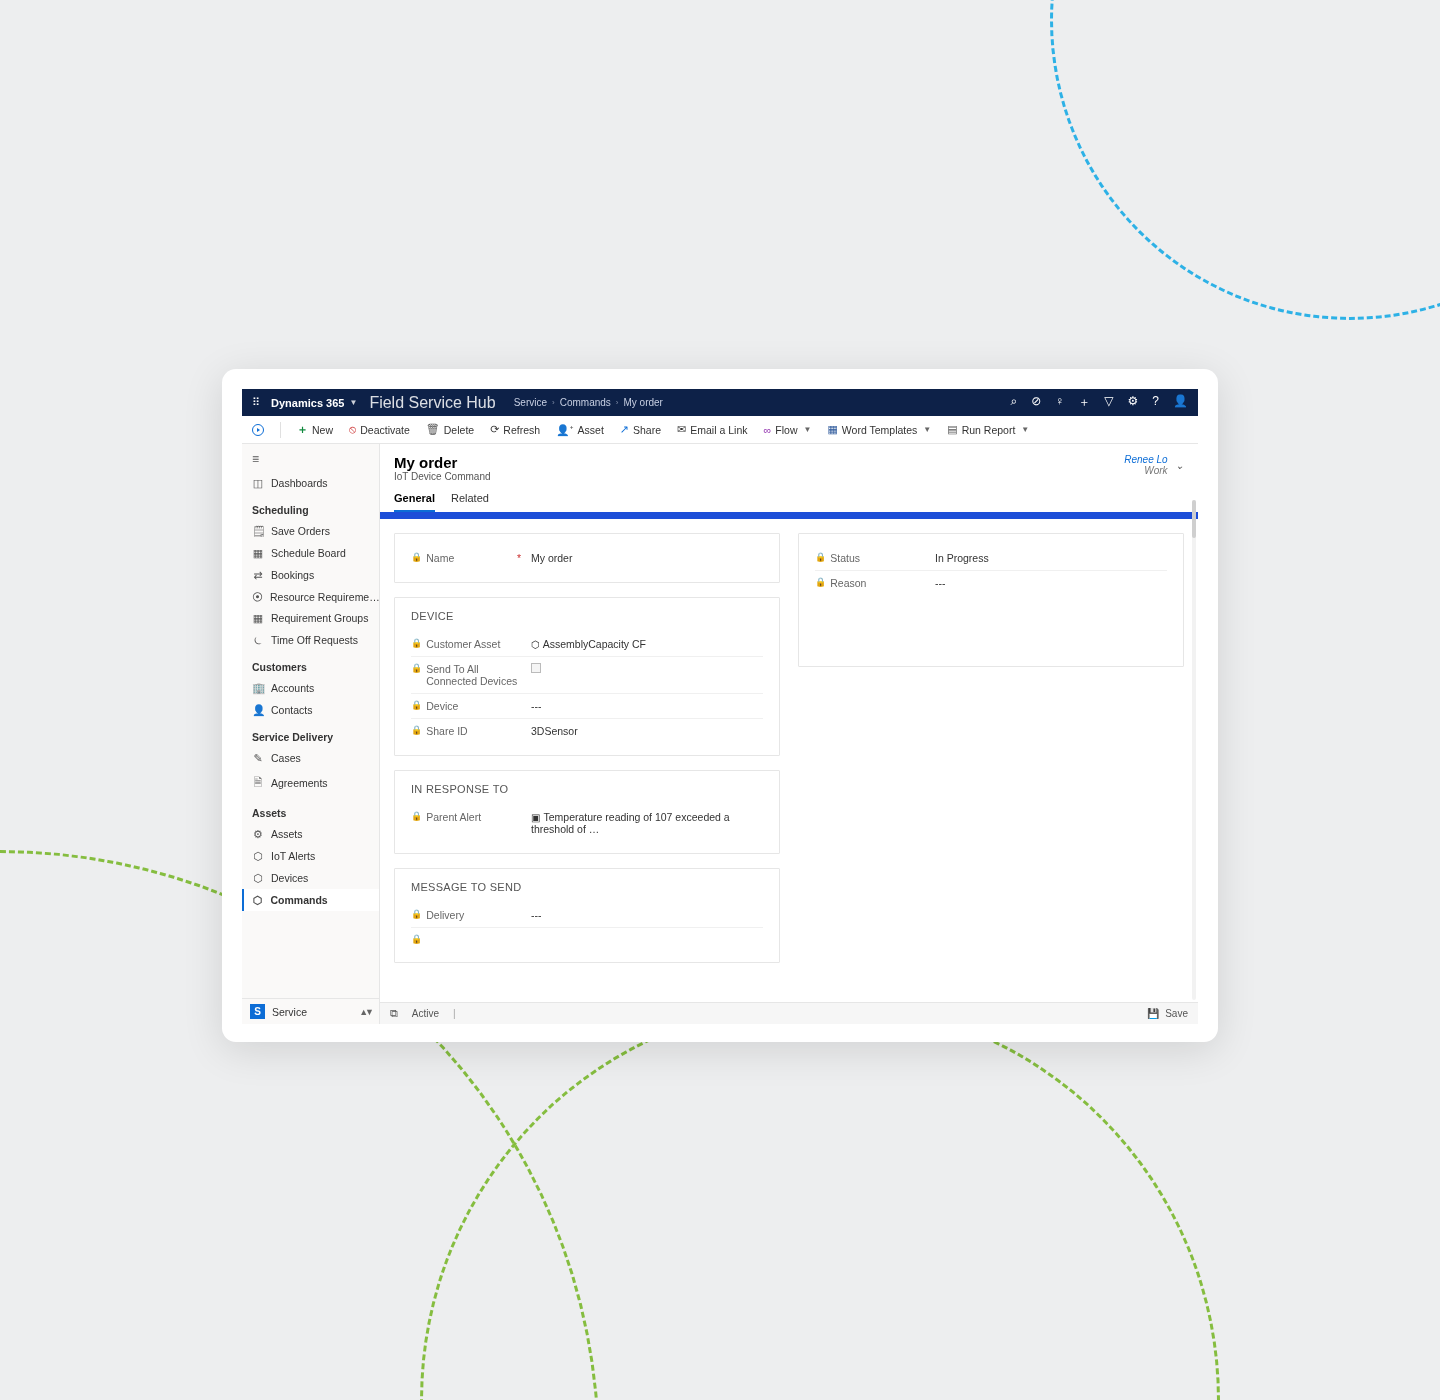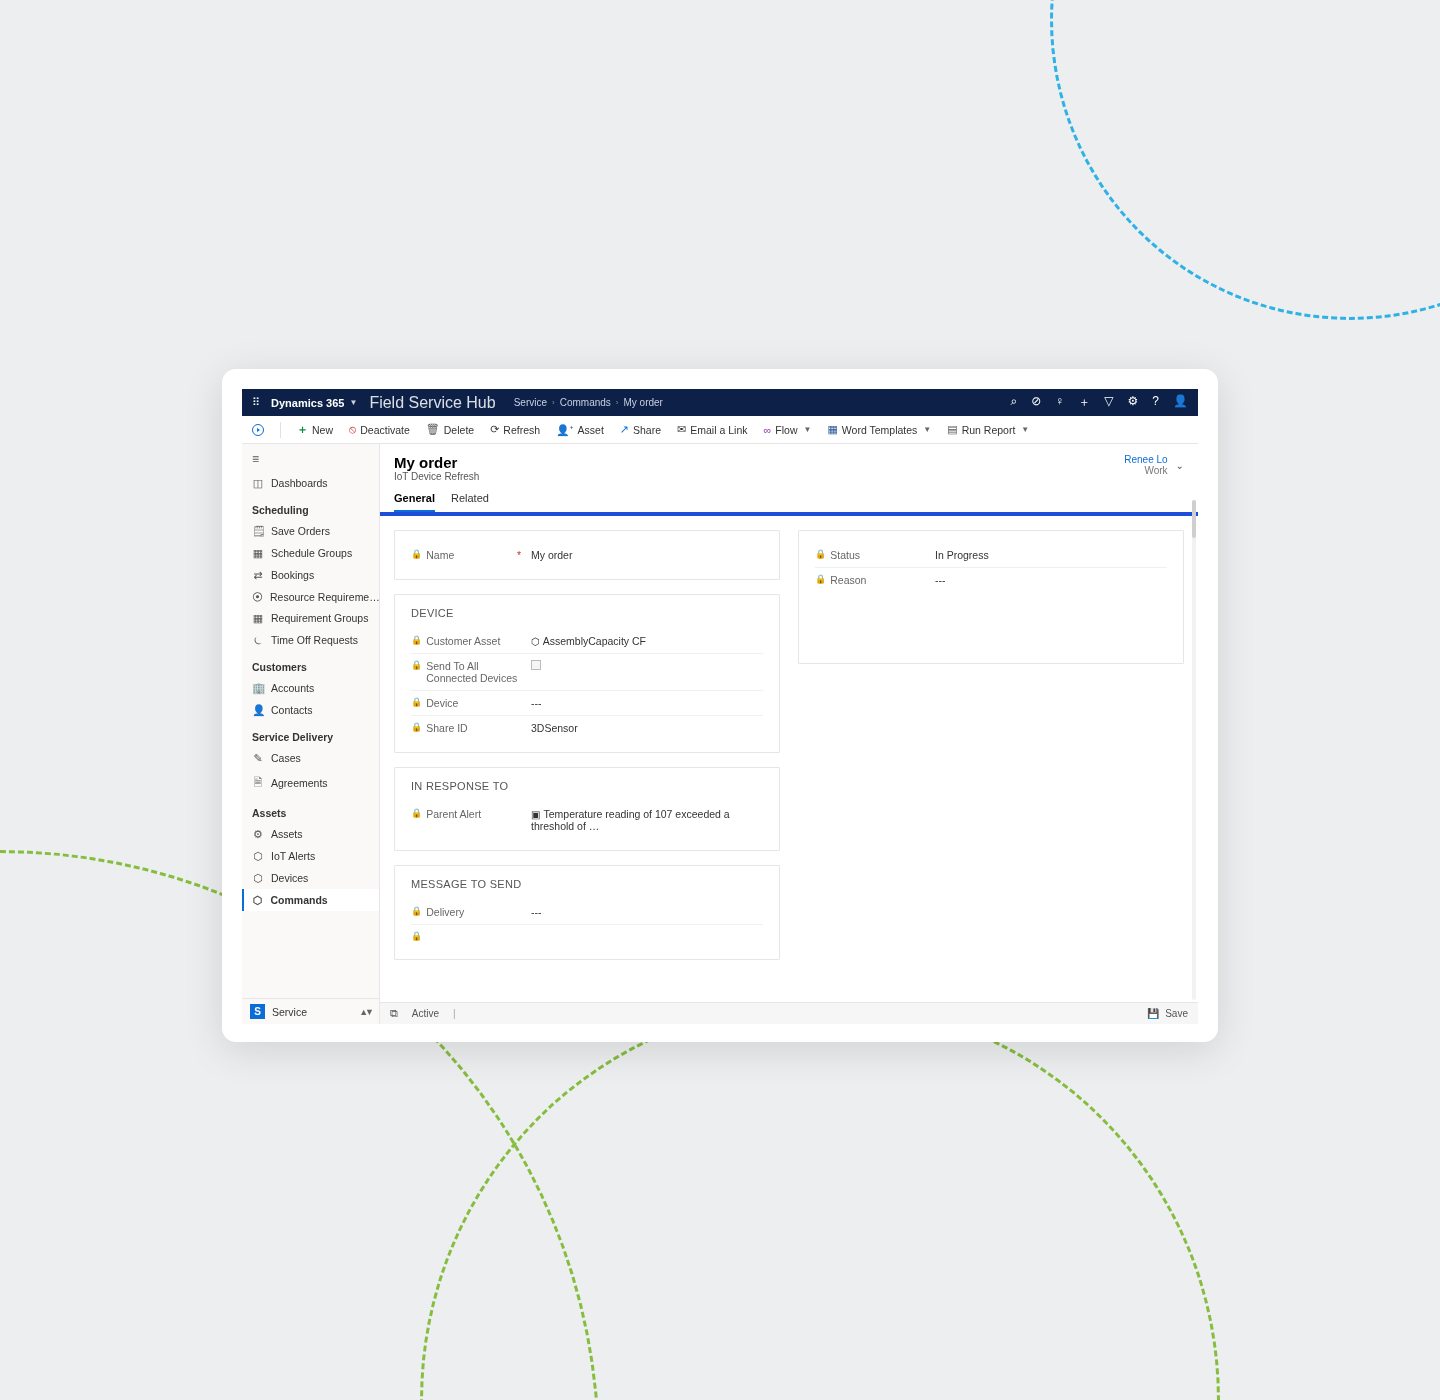--- a/index.html
+++ b/index.html
@@ -137,28 +137,28 @@
     .area-switch .updown { margin-left: auto; font-size: 9px; color: #666; letter-spacing: -3px; }
     
     .main { flex: 1; display: flex; flex-direction: column; }
     .header {
       padding: 10px 14px 0;
       display: flex; align-items: flex-start;
     }
     .header .title { font-size: 15px; font-weight: 600; }
     .header .sub { font-size: 10px; color: #555; }
     .header .spacer { flex: 1; }
-    .owner { text-align: right; font-size: 10px; cursor: pointer; display: flex; align-items: center; gap: 8px; }
+    .owner { text-align: right; font-size: 10px; cursor: pointer; display: flex; align-items: center; gap: 8px; font-style: italic; }
     .owner .name { color: #0d6dd6; }
     .owner .role { color: #777; }
     .owner .ochev { font-size: 10px; color: #555; }
     .tabs {
       display: flex; gap: 16px;
       padding: 10px 14px 0;
-      border-bottom: 4px solid #1d4ed8;
+      border-bottom: 7px solid #1d4ed8;
       font-size: 11px;
     }
     .tab { padding-bottom: 6px; cursor: pointer; color: #333; }
     .tab.active { font-weight: 600; border-bottom: 2px solid #0d6dd6; color: #000; }
     .form-area {
       flex: 1; overflow: auto;
       padding: 14px;
       display: flex; gap: 18px; align-items: flex-start;
     }
     .col { flex: 1; display: flex; flex-direction: column; gap: 14px; }
@@ -300,21 +300,21 @@
             <span class="ni">◫</span>
             <span>Dashboards</span>
           </div>
         <div class="nav-group">Scheduling</div>
         <div class="nav-item">
             <span class="ni">🗒</span>
             <span>Save Orders</span>
           </div>
         <div class="nav-item">
             <span class="ni">▦</span>
-            <span>Schedule Groups</span>
+            <span>Schedule Board</span>
           </div>
         <div class="nav-item">
             <span class="ni">⇄</span>
             <span>Bookings</span>
           </div>
         <div class="nav-item">
             <span class="ni">⦿</span>
             <span>Resource Requireme…</span>
           </div>
         <div class="nav-item">
@@ -365,21 +365,21 @@
           <span>Service</span>
           <span class="updown">▲▼</span>
         </div>
       </div>
 
       <div class="main content-wrap">
         <div class="fake-scroll"></div>
         <div class="header">
           <div>
             <div class="title">My order</div>
-            <div class="sub">IoT Device Refresh</div>
+            <div class="sub">IoT Device Command</div>
           </div>
           <div class="spacer"></div>
           <div class="owner">
             <div>
               <div class="name">Renee Lo</div>
               <div class="role">Work</div>
             </div>
             <span class="ochev">⌄</span>
           </div>
         </div>

